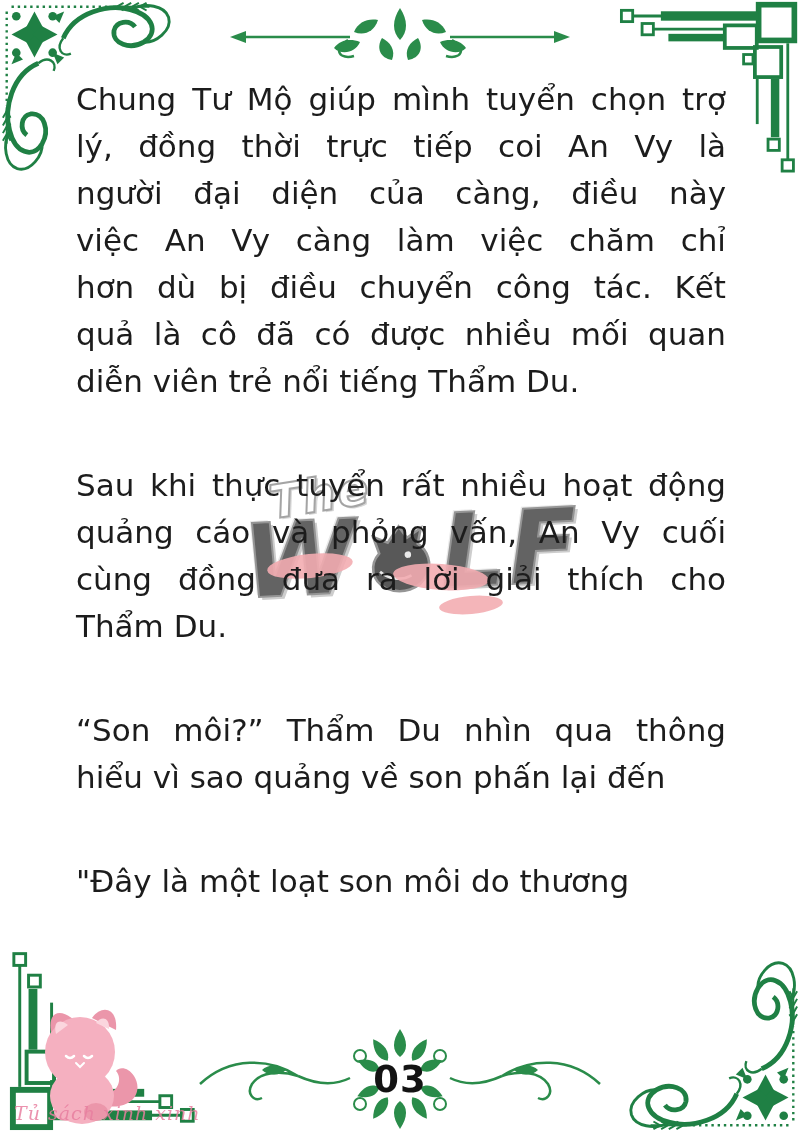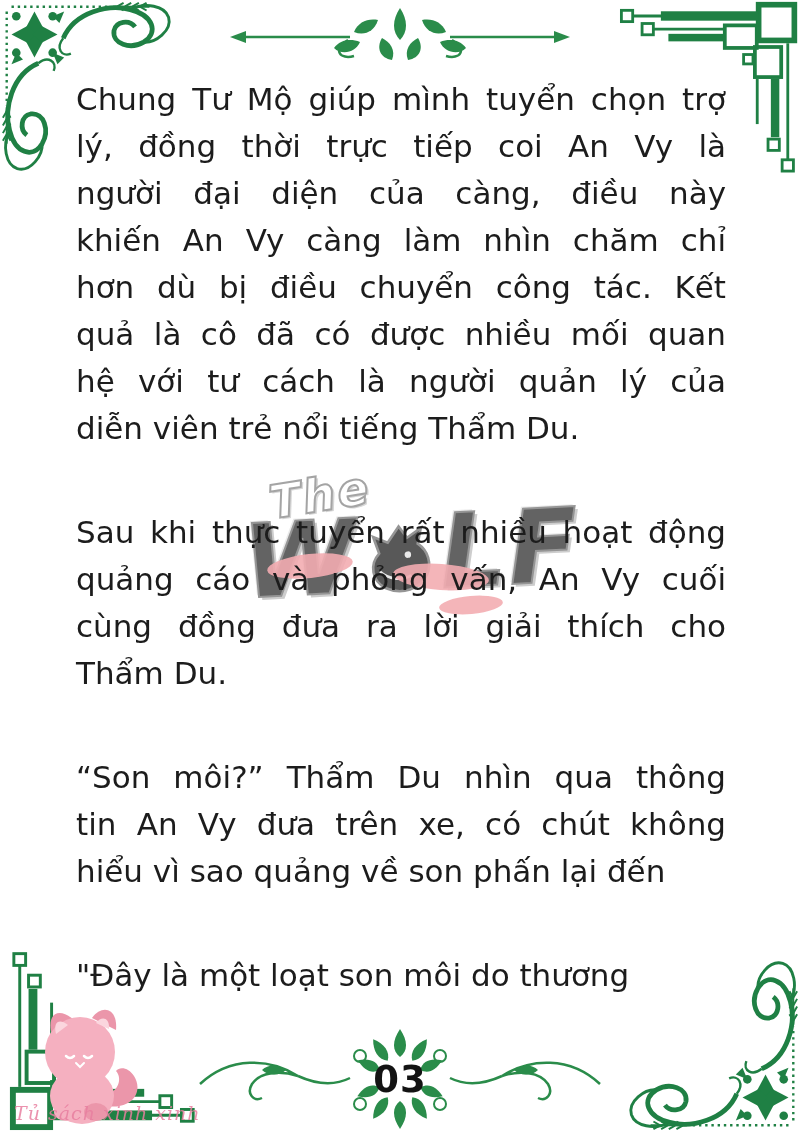--- a/index.html
+++ b/index.html
@@ -227,35 +227,33 @@
     <div class="wm-blob blob1"></div>
     <div class="wm-blob blob2"></div>
     <div class="wm-blob blob3"></div>
   </div>
 
   <div class="story">
       <div class="para">
         <div class="line">Chung Tư Mộ giúp mình tuyển chọn trợ</div>
         <div class="line">lý, đồng thời trực tiếp coi An Vy là</div>
         <div class="line">người đại diện của càng, điều này</div>
-        <div class="line">khiến An Vy càng làm nhìn chăm chỉ</div>
+        <div class="line">việc An Vy càng làm việc chăm chỉ</div>
         <div class="line">hơn dù bị điều chuyển công tác. Kết</div>
         <div class="line">quả là cô đã có được nhiều mối quan</div>
-        <div class="line">hệ với tư cách là người quản lý của</div>
         <div class="line">diễn viên trẻ nổi tiếng Thẩm Du.</div>
       </div>
       <div class="para">
         <div class="line">Sau khi thực tuyển rất nhiều hoạt động</div>
         <div class="line">quảng cáo và phỏng vấn, An Vy cuối</div>
         <div class="line">cùng đồng đưa ra lời giải thích cho</div>
         <div class="line">Thẩm Du.</div>
       </div>
       <div class="para">
         <div class="line">“Son môi?” Thẩm Du nhìn qua thông</div>
-        <div class="line">tin An Vy đưa trên xe, có chút không</div>
         <div class="line">hiểu vì sao quảng về son phấn lại đến</div>
       </div>
       <div class="para">
         <div class="line">"Đây là một loạt son môi do thương</div>
       </div>
     </div>
 
   <svg class="orn bl" width="210" height="196">
       <use href="#techcorner"></use>
     </svg>

